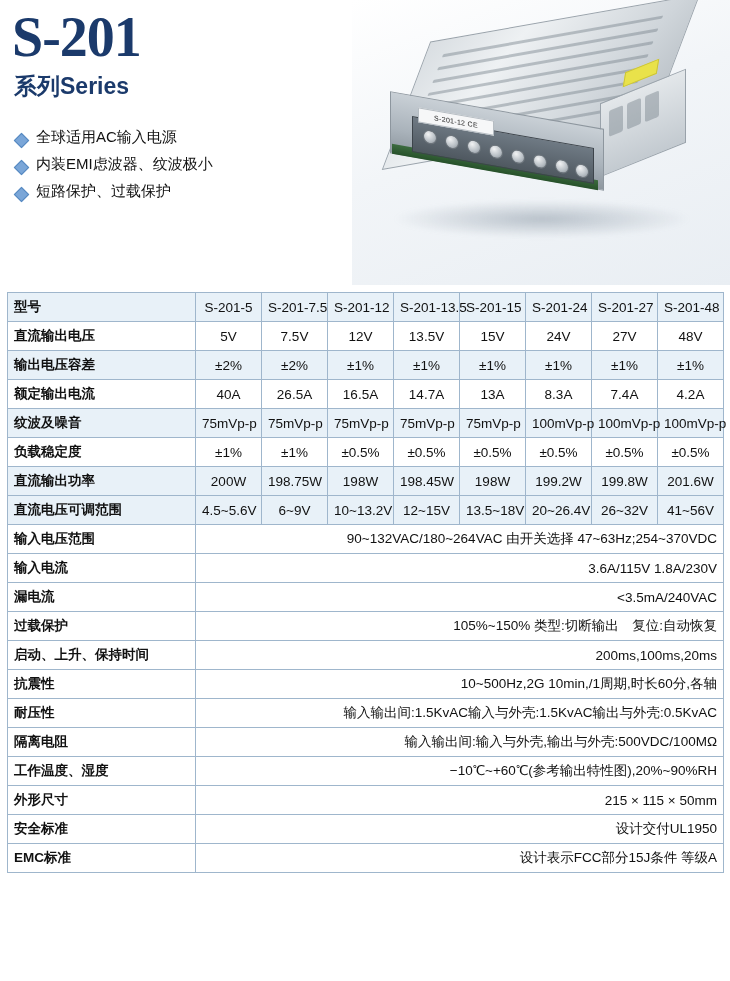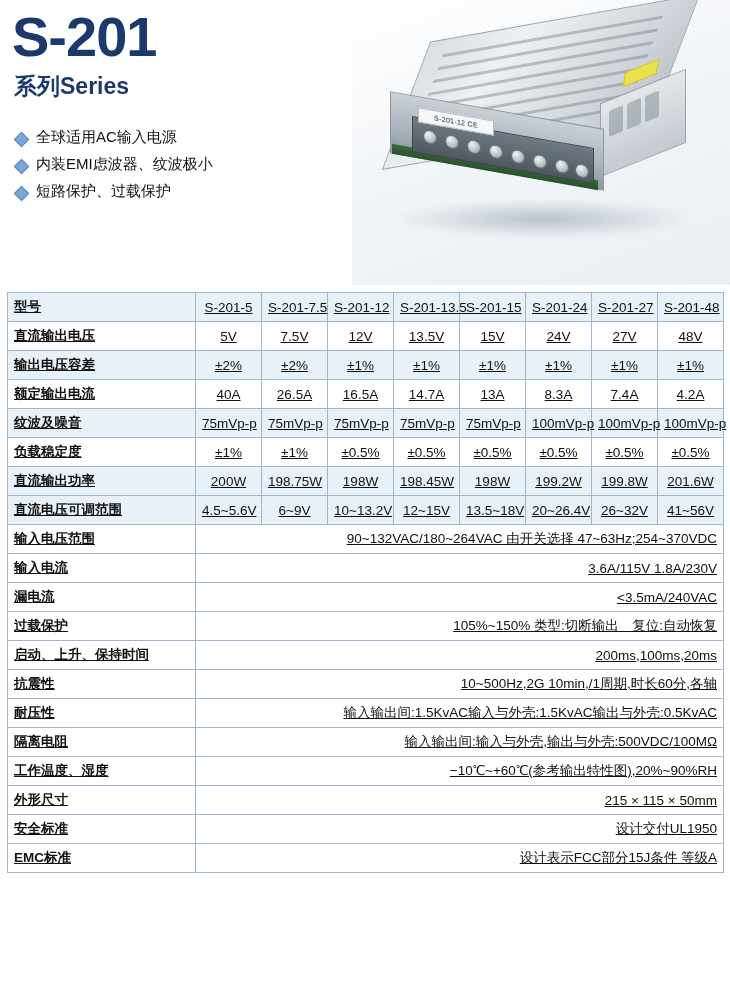--- a/index.html
+++ b/index.html
@@ -22,21 +22,21 @@
     height: 288px;
     width: 730px;
   }
   .title-block {
     position: absolute;
     left: 8px;
     top: 8px;
     width: 340px;
   }
   .model-title {
-    font-family: Liberation Sans, sans-serif;
+    font-family: Liberation Serif, serif;
     font-size: 56px;
     font-weight: bold;
     color: #1b3a6b;
     letter-spacing: -1px;
     line-height: 1.05;
     margin: 0;
     padding: 0 0 0 4px;
   }
   .series-title {
     font-size: 23px;
@@ -47,21 +47,21 @@
   }
 
   .features {
     position: absolute;
     left: 10px;
     top: 128px;
     width: 350px;
   }
   .feature-row {
     display: flex;
-    align-items: center;
+    align-items: flex-end;
     margin-bottom: 9px;
   }
   .diamond {
     width: 9px;
     height: 9px;
     margin: 4px 9px 0 6px;
     background: #7aa6d8;
     transform: rotate(45deg);
     flex: 0 0 auto;
     border: 1px solid #5588c0;
@@ -231,21 +231,20 @@
   td.wide {
     text-align: right;
     font-size: 14px;
     padding-left: 8px;
   }
   .tbl-wrap {
     position: absolute;
     left: 0;
     top: 292px;
     width: 730px;
-    text-decoration: underline;
   }
 </style>
 </head>
 <body>
 
 <div class="header">
 
   <div class="title-block">
     <div class="model-title">S-201</div>
     <div class="series-title">系列Series</div>

